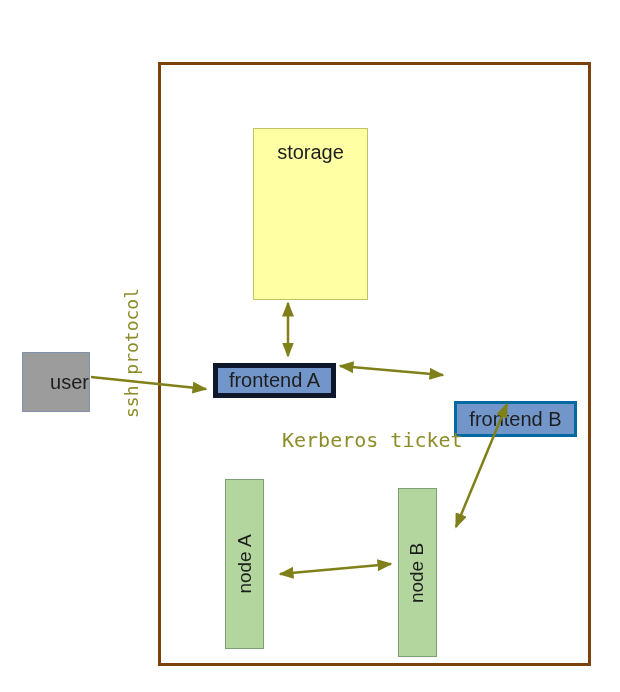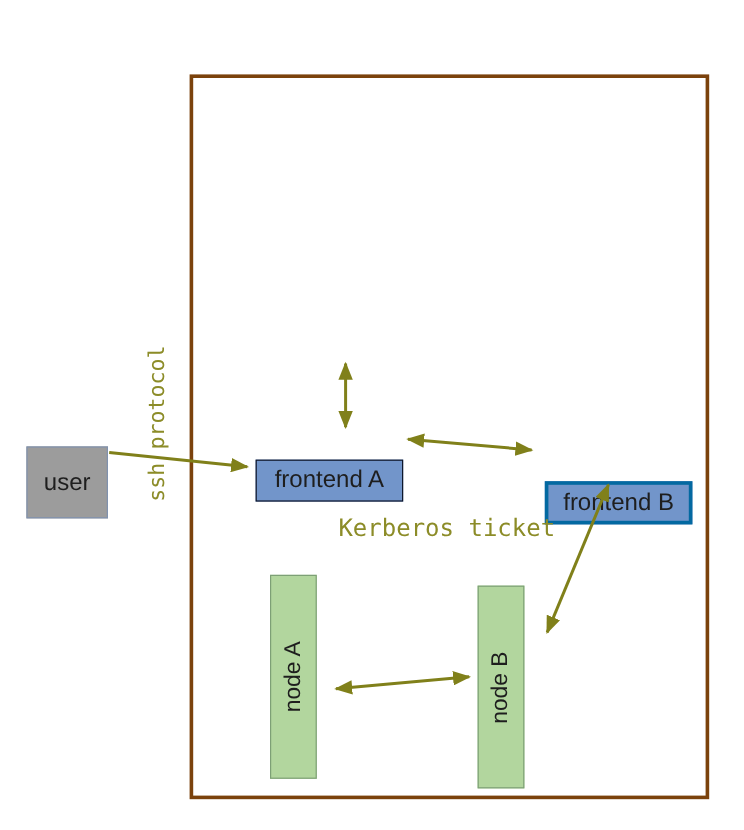--- a/index.html
+++ b/index.html
@@ -41,31 +41,31 @@
   }
   .box-storage {
     left: 253px; top: 128px;
     width: 115px; height: 172px;
     background: #ffffa3;
     border: 1px solid #c2c266;
     align-items: flex-start;
     padding-top: 12px;
   }
   .box-user {
-    left: 22px; top: 372px;
+    left: 22px; top: 352px;
     width: 68px; height: 60px;
     background: #9c9c9c;
     border: 1px solid #8092ae;
+    justify-content: flex-end;
   }
   .box-frontend-a {
     left: 213px; top: 363px;
     width: 123px; height: 35px;
     background: #7295ca;
-    border: 1px solid #0f172a;
-    margin-top: 20px;
+    border: 5px solid #0f172a;
   }
   .box-frontend-b {
     left: 454px; top: 361px;
     width: 123px; height: 36px;
     background: #7295ca;
     border: 3px solid #0369a1;
     margin-top: 40px;
   }
   .box-node-a {
     left: 225px; top: 479px;
@@ -115,20 +115,23 @@
     pointer-events: none;
   }
 </style>
 </head>
 <body>
 
 <div class="stage">
 
   <div class="grid-box"></div>
 
+  <div class="box box-storage">
+    <span>storage</span>
+  </div>
 
   <div class="box box-user">
     <span>user</span>
   </div>
 
   <div class="box box-frontend-a">
     <span>frontend A</span>
   </div>
 
   <div class="box box-frontend-b">

